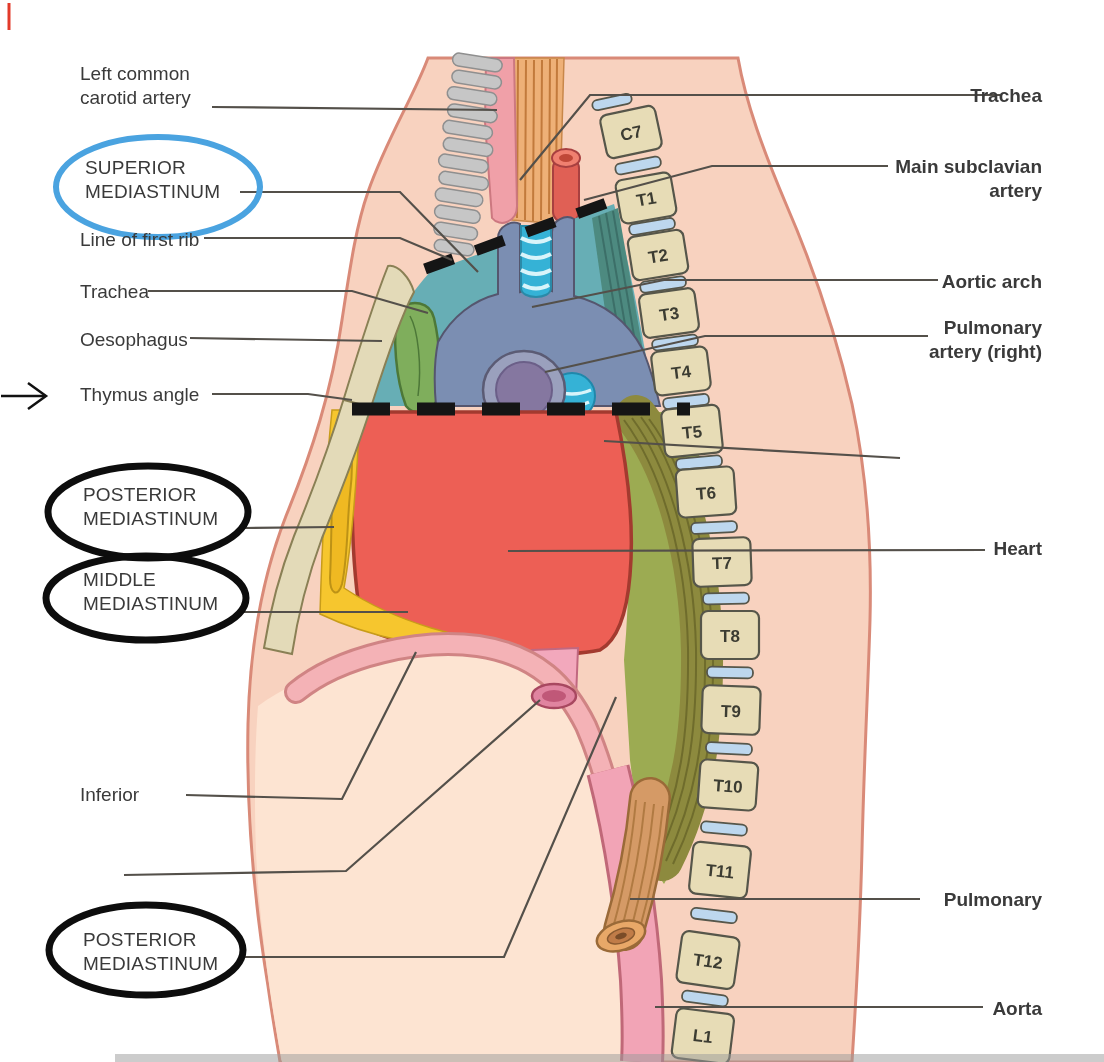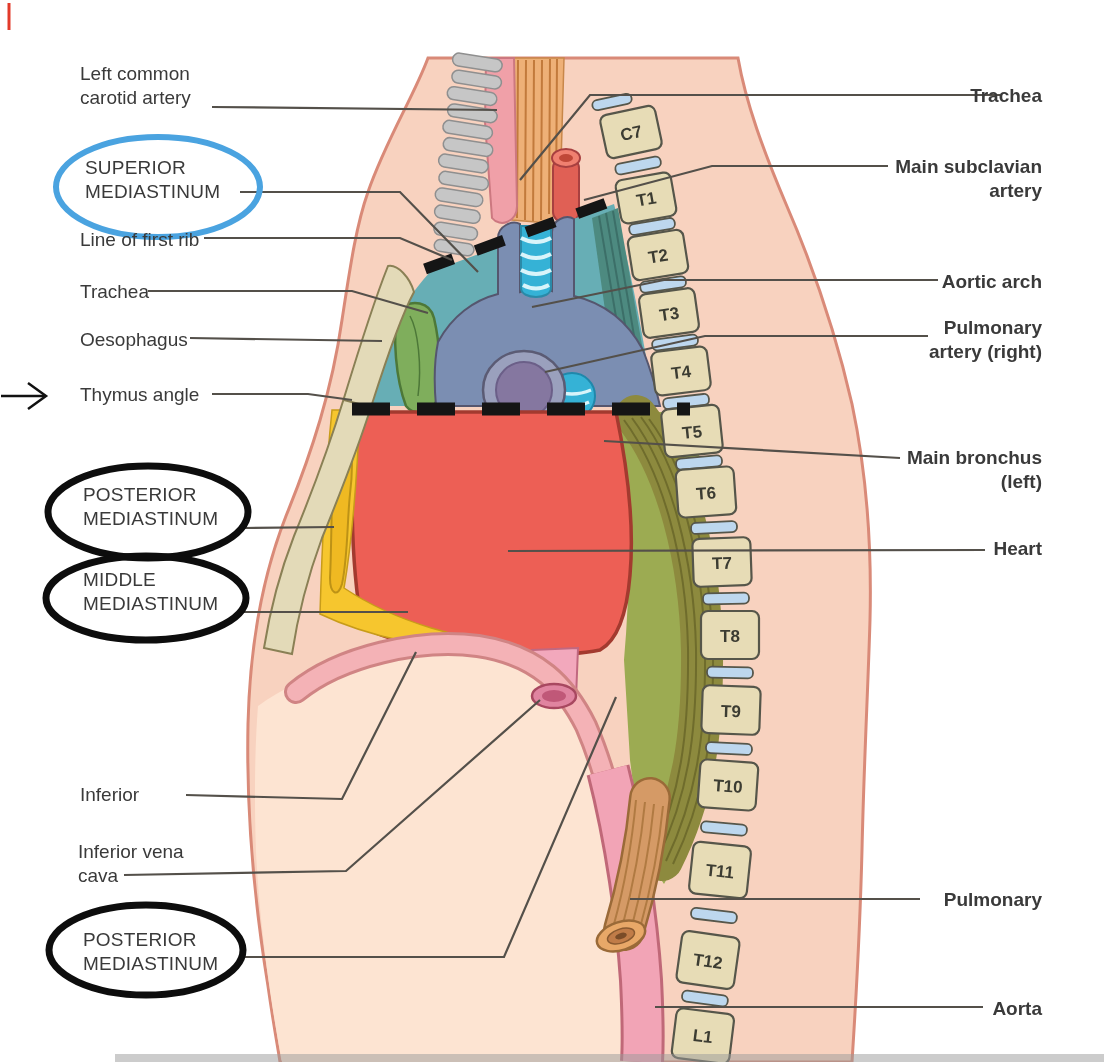--- a/index.html
+++ b/index.html
@@ -305,29 +305,25 @@
 MEDIASTINUM</div>
   <div class="lbl left-col" style="top:228px">Line of first rib</div>
   <div class="lbl left-col" style="top:280px">Trachea</div>
   <div class="lbl left-col" style="top:328px">Oesophagus</div>
   <div class="lbl left-col" style="top:383px">Thymus angle</div>
   <div class="lbl left-col caps" style="top:483px;left:83px">POSTERIOR
 MEDIASTINUM</div>
   <div class="lbl left-col caps" style="top:568px;left:83px">MIDDLE
 MEDIASTINUM</div>
   <div class="lbl left-col" style="top:783px">Inferior</div>
-  <div class="lbl left-col" style="top:840px;left:78px">Inferior vena
-cava</div>
   <div class="lbl left-col caps" style="top:928px;left:83px">POSTERIOR
 MEDIASTINUM</div>
 
   <div class="lbl right-col" style="top:84px">Trachea</div>
   <div class="lbl right-col" style="top:155px">Main subclavian
 artery</div>
   <div class="lbl right-col" style="top:270px">Aortic arch</div>
   <div class="lbl right-col" style="top:316px">Pulmonary
 artery (right)</div>
-  <div class="lbl right-col" style="top:446px">Main bronchus
-(left)</div>
   <div class="lbl right-col" style="top:537px">Heart</div>
   <div class="lbl right-col" style="top:888px">Pulmonary</div>
   <div class="lbl right-col" style="top:997px">Aorta</div>
 </div>
 
 </body></html>

